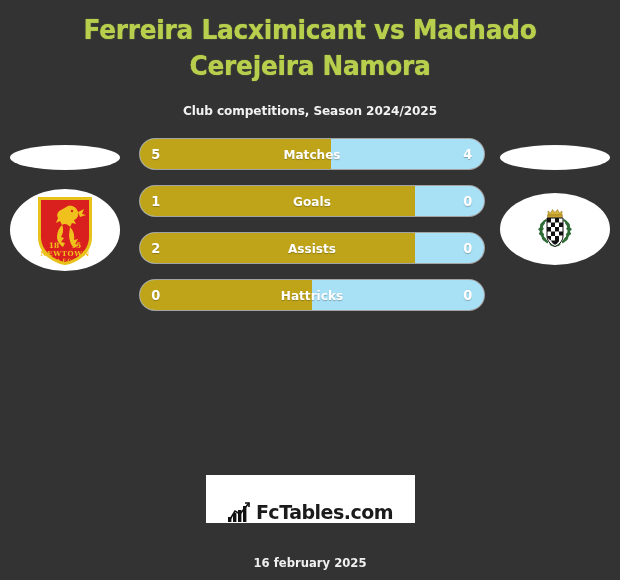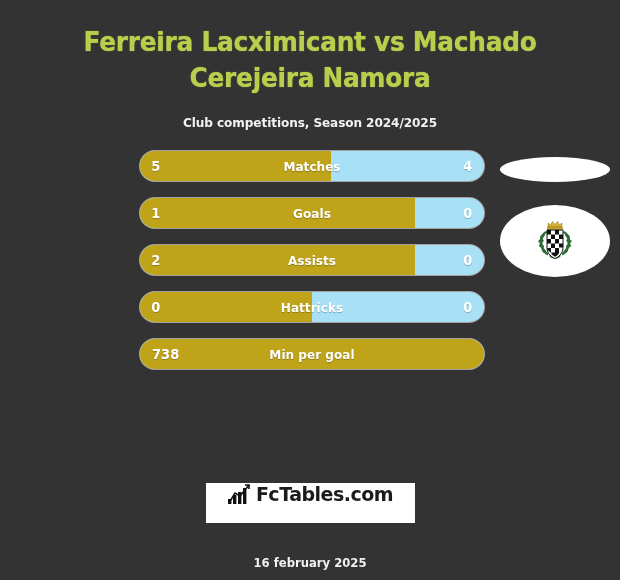--- a/index.html
+++ b/index.html
@@ -10,21 +10,21 @@
     width: 620px;
     height: 580px;
     background: #333333;
     font-family: "Liberation Sans", sans-serif;
     overflow: hidden;
     position: relative;
   }
 
   
   .header {
-    padding-top: 24px;
+    padding-top: 12px;
     text-align: center;
   }
   .title {
     color: #b7cf4c;
     font-family: "DejaVu Sans", sans-serif;
     font-size: 27px;
     font-weight: bold;
     line-height: 1.32;
     letter-spacing: -0.3px;
     padding: 0 14px;
@@ -148,25 +148,25 @@
   
   .footer {
     position: absolute;
     left: 0;
     right: 0;
     bottom: 0;
     text-align: center;
   }
   .logo-box {
     display: inline-flex;
-    align-items: flex-start;
+    align-items: flex-end;
     justify-content: center;
     background: #ffffff;
     width: 209px;
-    height: 40px;
+    height: 48px;
     margin: 16px auto;
   }
   .logo-inner {
     display: flex;
     align-items: center;
     gap: 5px;
   }
   .logo-text {
     color: #1b1b1b;
     font-family: "DejaVu Sans", sans-serif;
@@ -187,20 +187,41 @@
 </head>
 <body>
 
 <div class="header">
   <div class="title">Ferreira Lacximicant vs Machado Cerejeira Namora</div>
   <div class="subtitle">Club competitions, Season 2024/2025</div>
 </div>
 
 <div class="body-area">
 
+  <div class="badge-col left">
+    <div class="ellipse-blank"></div>
+    <div class="badge-ellipse left-badge">
+      <svg class="crest" width="62" height="74" viewBox="0 0 62 74">
+        <path d="M4 4 H58 V44 C58 60 44 70 31 72 C18 70 4 60 4 44 Z" fill="#e8c21a"></path>
+        <path d="M7 7 H55 V44 C55 58 42 67 31 69 C20 67 7 58 7 44 Z" fill="#d9201f"></path>
+
+        <g fill="#f0c01c">
+          <path d="M34 13 C39 12 43 15 44 19 C45 23 43 26 40 27 L42 31 L38 30 L36 34 C34 31 30 30 28 32 L26 28 L22 30 L24 25 C22 22 24 18 27 17 Z"></path>
+          <path d="M28 32 C30 36 29 41 27 44 L30 45 L27 49 L31 50 L29 54 C26 52 23 48 23 44 C23 39 25 35 28 32 Z"></path>
+          <path d="M36 34 C39 37 41 42 40 47 L44 46 L41 51 L45 52 L40 55 C37 52 35 47 35 42 Z"></path>
+          <path d="M44 19 L50 16 L48 21 L52 22 L46 24 Z"></path>
+          <circle cx="38" cy="18" r="1.2" fill="#d9201f"></circle>
+        </g>
+        <text x="20" y="55" font-family="DejaVu Serif, serif" font-size="7.5" font-weight="bold" fill="#f0c01c" text-anchor="middle">18</text>
+        <text x="42" y="55" font-family="DejaVu Serif, serif" font-size="7.5" font-weight="bold" fill="#f0c01c" text-anchor="middle">75</text>
+        <text x="31" y="63" font-family="DejaVu Serif, serif" font-size="7" font-weight="bold" fill="#f0c01c" text-anchor="middle" letter-spacing="0.6">NEWTOWN</text>
+        <text x="31" y="69" font-family="DejaVu Serif, serif" font-size="4.6" font-weight="bold" fill="#f0c01c" text-anchor="middle" letter-spacing="0.4">A.F.C.</text>
+      </svg>
+    </div>
+  </div>
 
   <div class="bars">
 
     <div class="bar-row">
       <div class="bar">
         <div class="bar-fill-home" style="width: 55.5%;"></div>
       </div>
       <div class="bar-val home">5</div>
       <div class="bar-label">Matches</div>
       <div class="bar-val away">4</div>
@@ -228,27 +249,20 @@
       <div class="bar">
         <div class="bar-fill-home" style="width: 50%;"></div>
       </div>
       <div class="bar-val home">0</div>
       <div class="bar-label">Hattricks</div>
       <div class="bar-val away">0</div>
     </div>
 
 
 
-    <div class="bar-row">
-      <div class="bar full">
-        <div class="bar-fill-home" style="width: 100%;"></div>
-      </div>
-      <div class="bar-val home">738</div>
-      <div class="bar-label">Min per goal</div>
-    </div>
 
   </div>
 
   <div class="badge-col right">
     <div class="ellipse-blank"></div>
     <div class="badge-ellipse">
       <svg class="crest" width="44" height="46" viewBox="0 0 44 46">
 
         <g>
           <path d="M15 9 L15 5 L17.5 7 L19.5 3.5 L22 6.5 L24.5 3.5 L26.5 7 L29 5 L29 9 Z" fill="#d6b23a" stroke="#8a6f16" stroke-width="0.5"></path>

